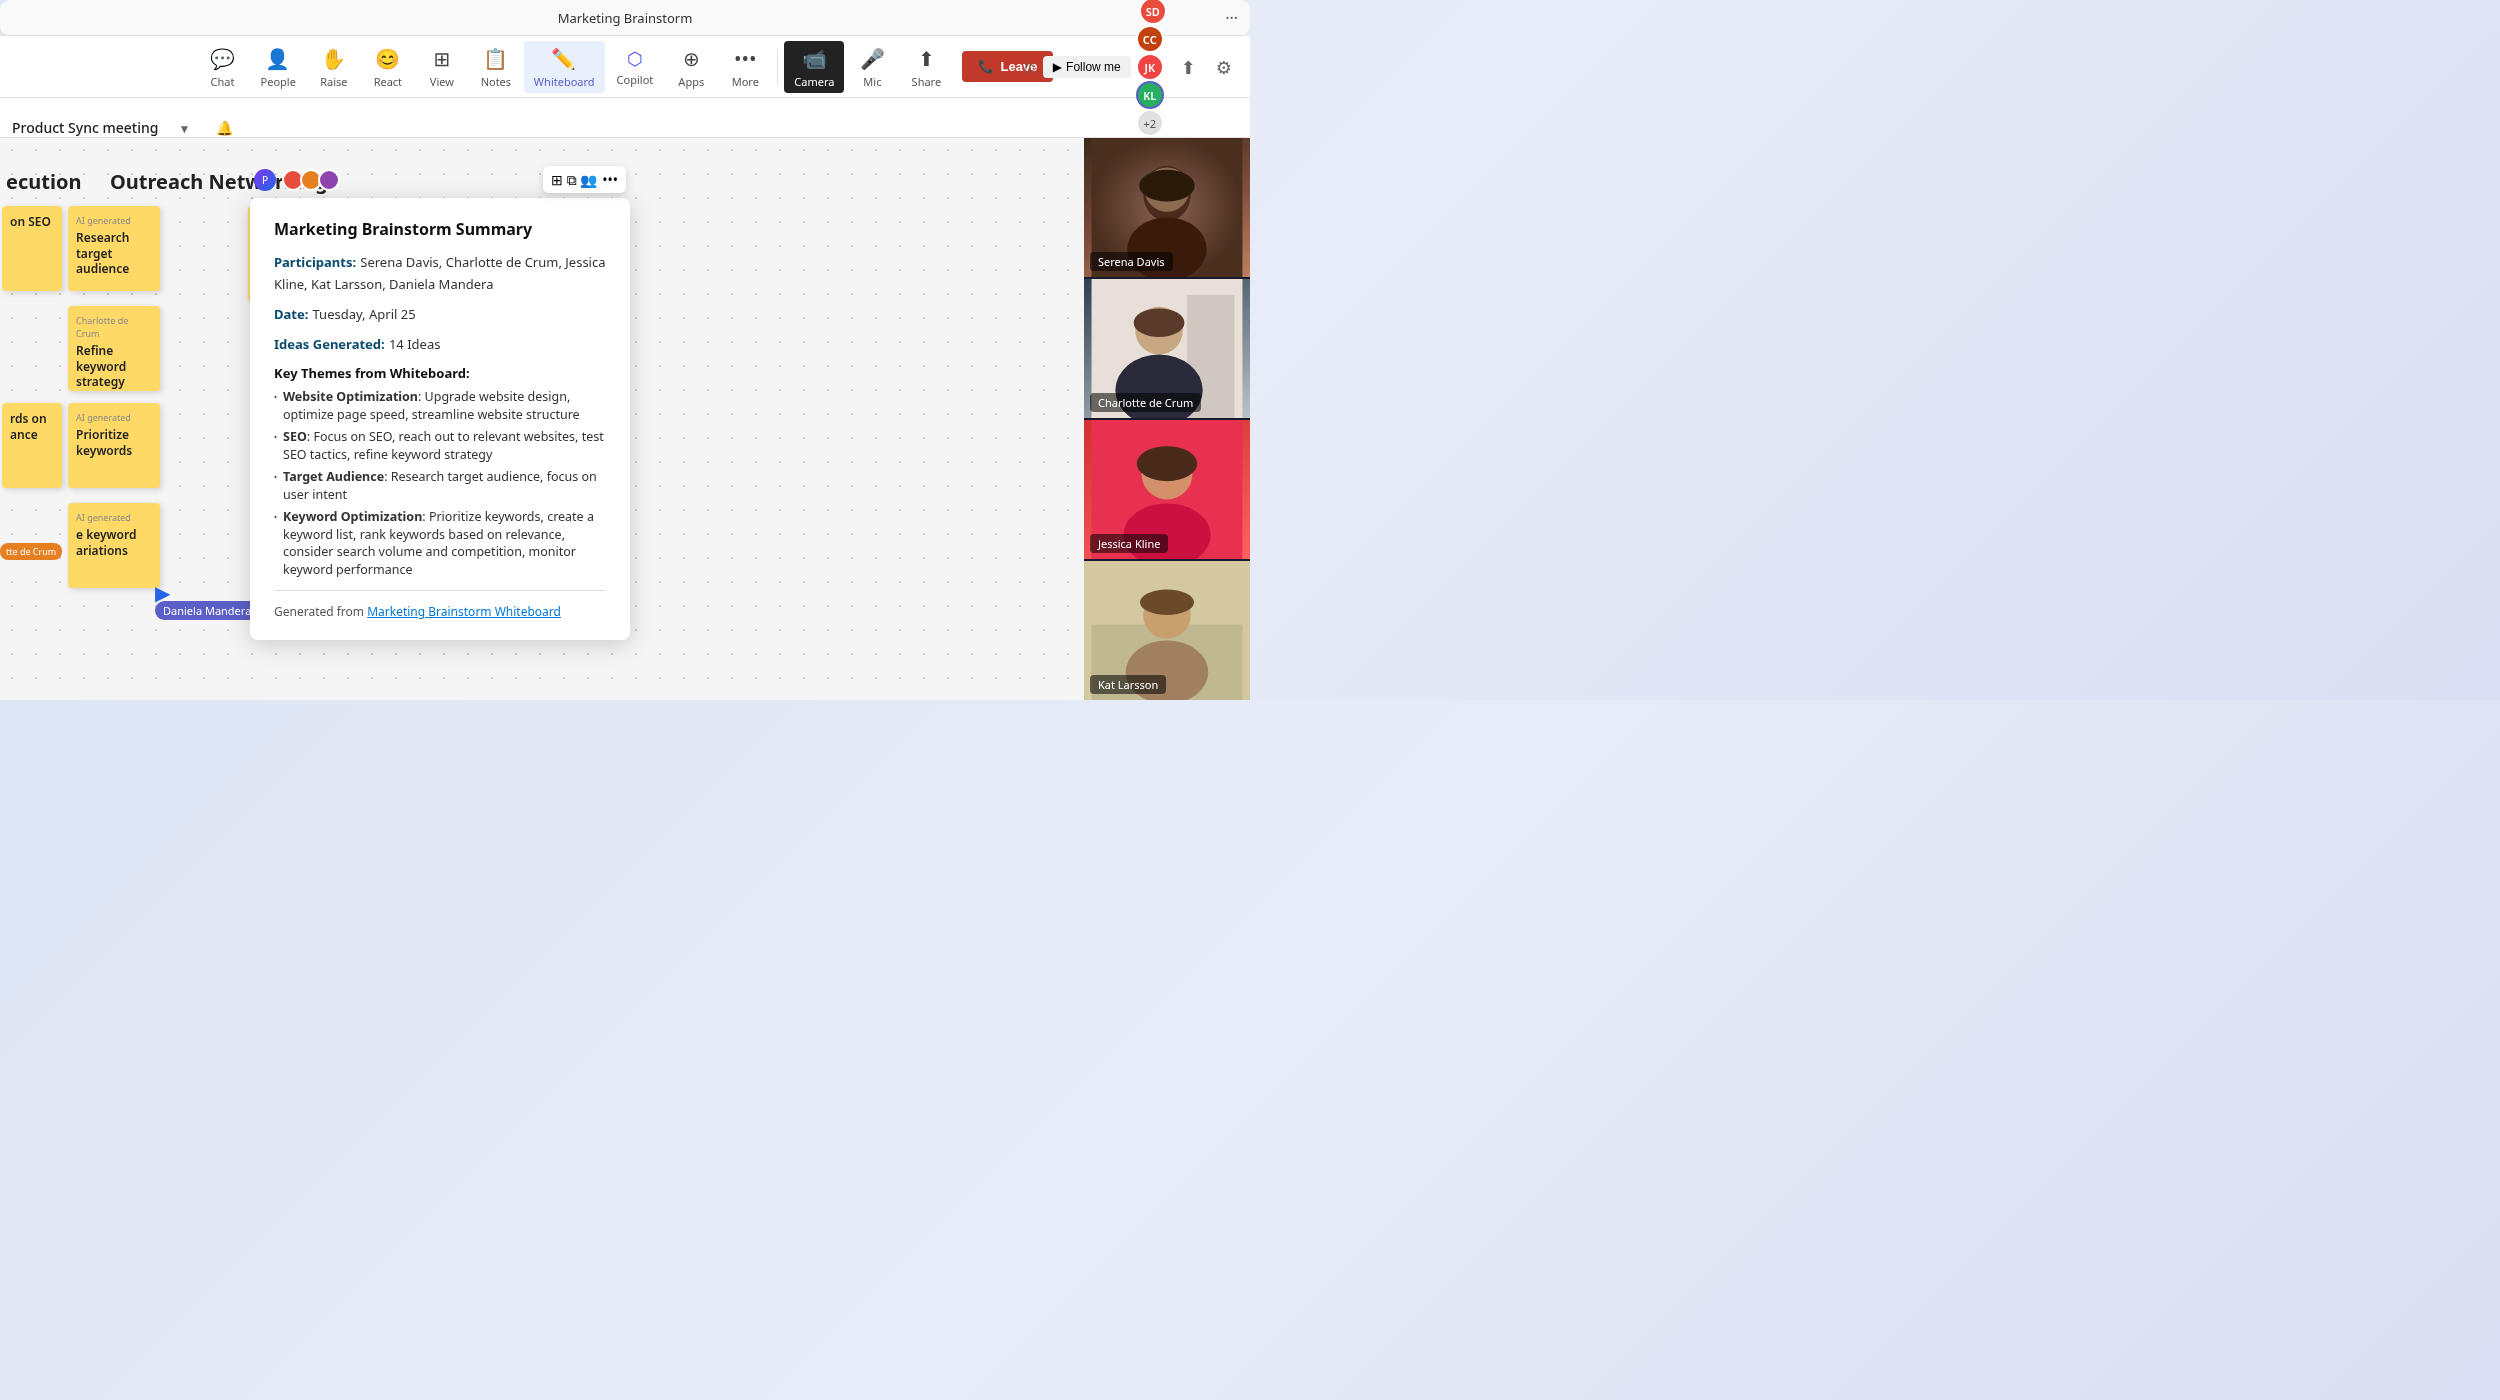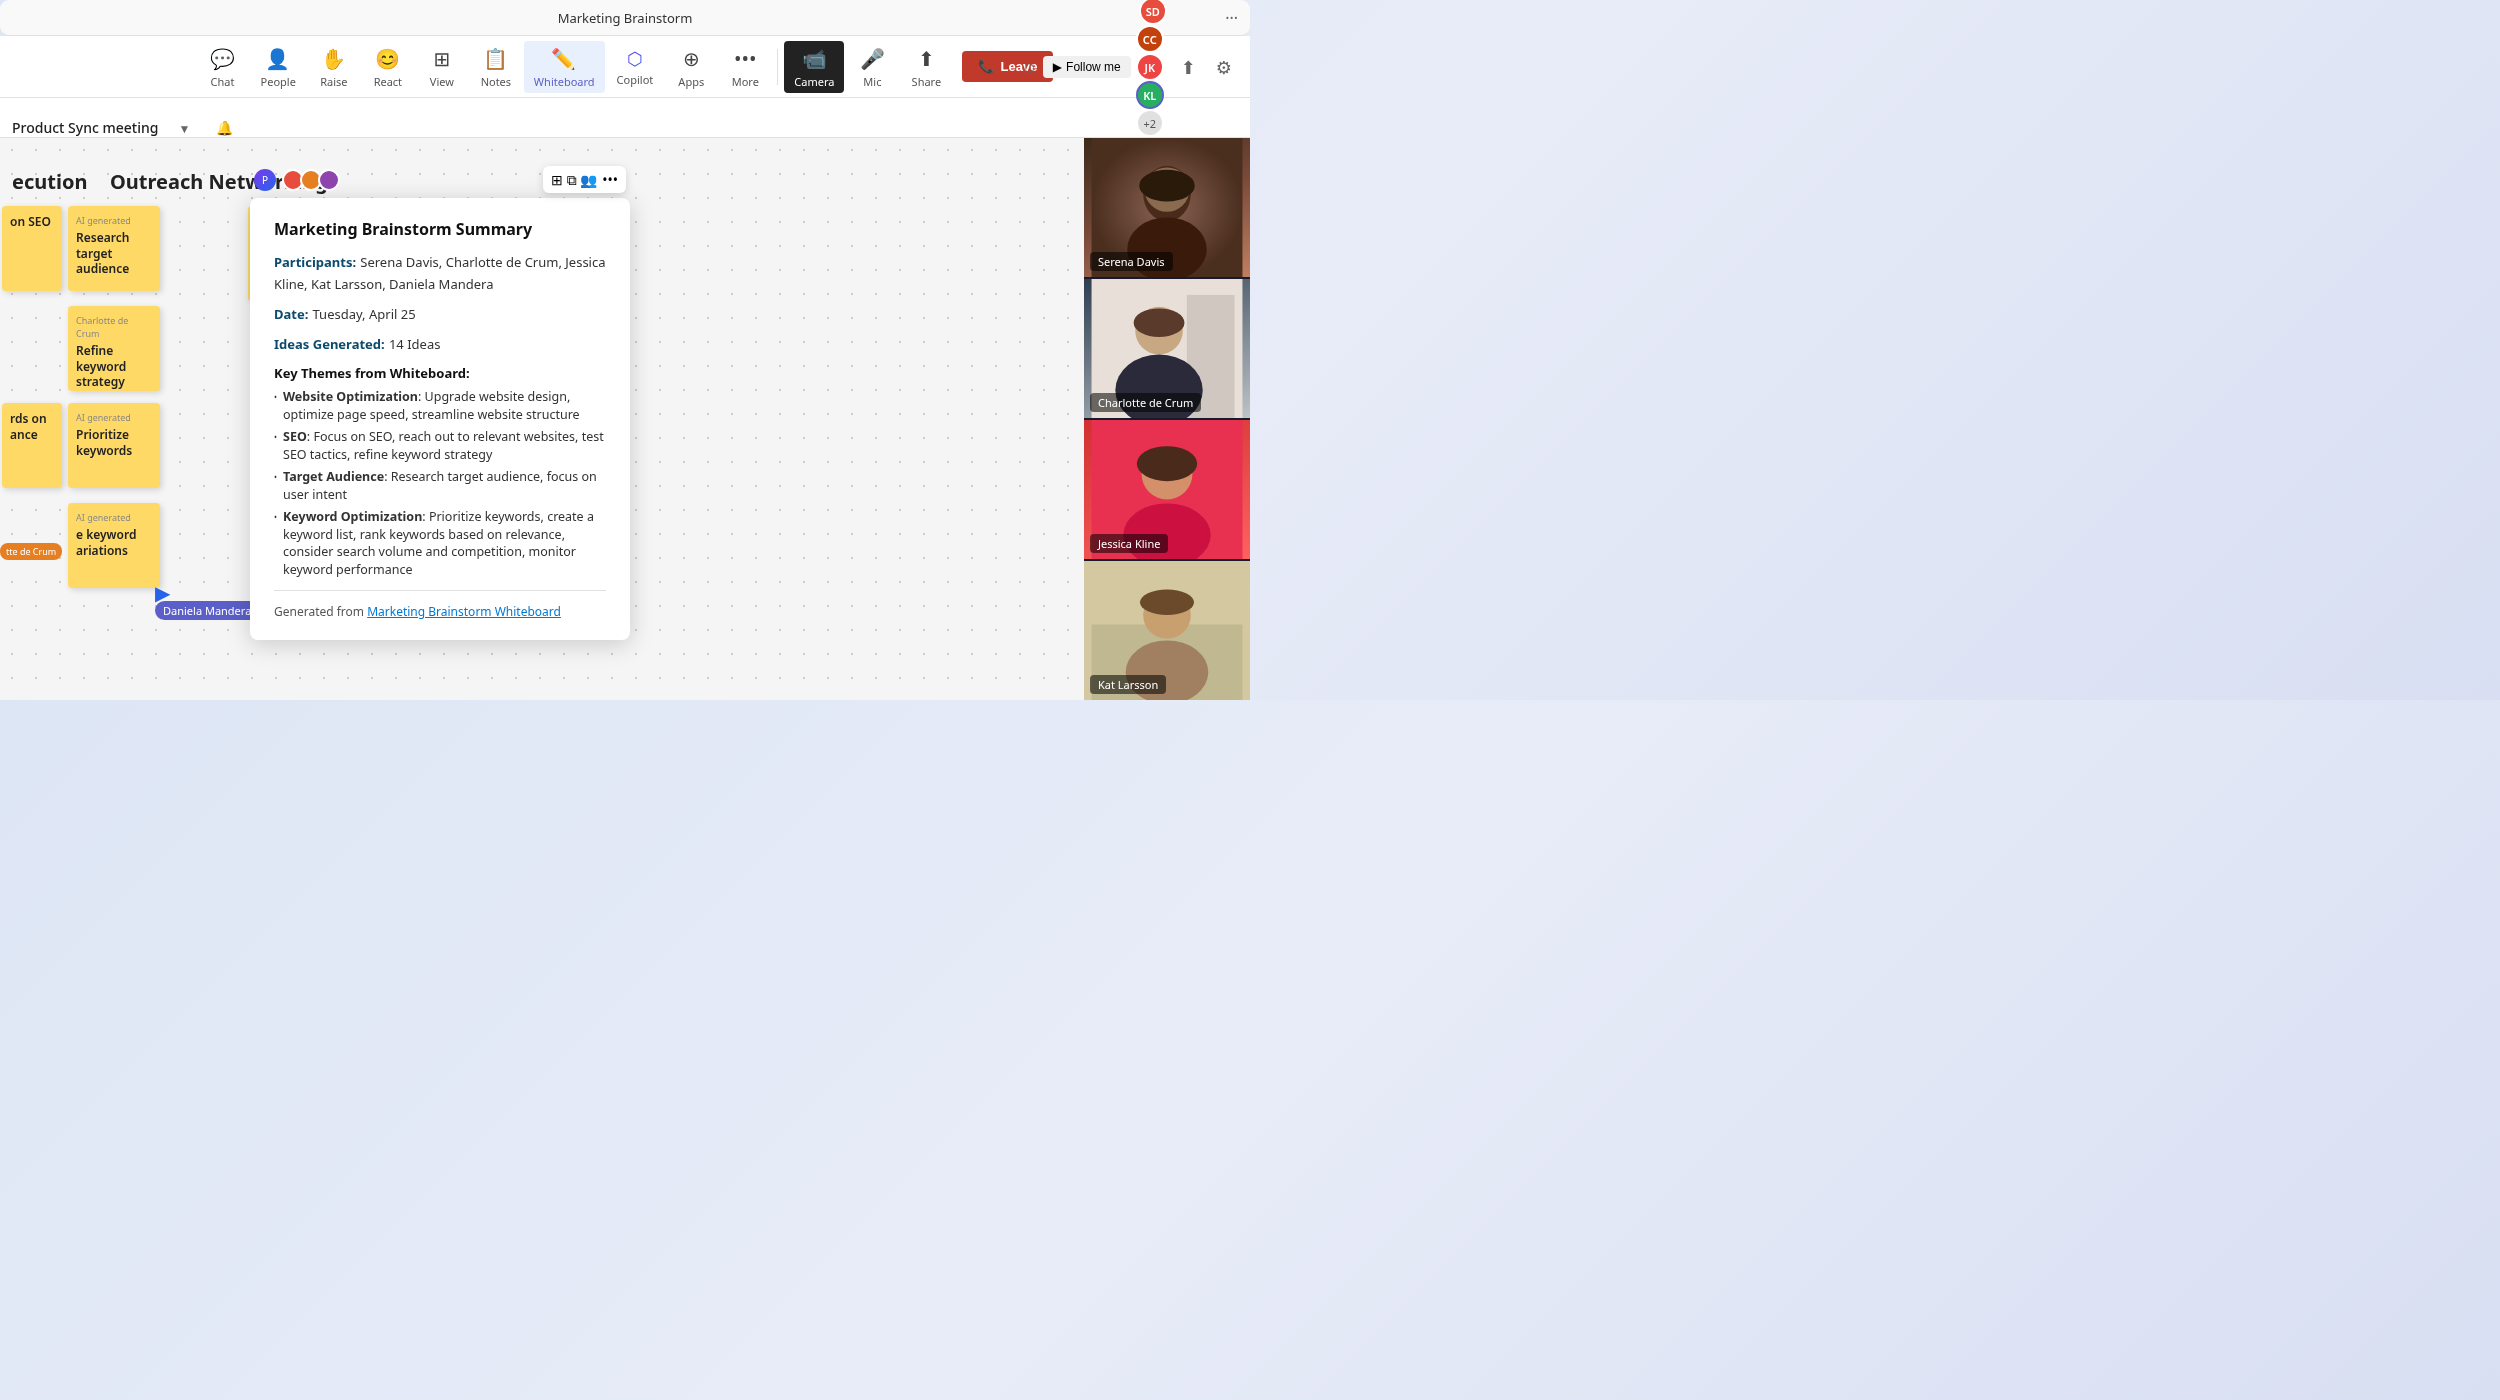--- a/index.html
+++ b/index.html
@@ -377,21 +377,21 @@
     </div>
     <span class="meeting-bar-icon">⬆</span>
     <span class="meeting-bar-icon">⚙</span>
   </div>
 </div>
 
 <div class="main">
 
   <div class="whiteboard">
 
-    <div class="section-label" style="left:12px; top:30px;">ecution</div>
+    <div class="section-label" style="left:6px; top:30px;">ecution</div>
     <div class="section-label" style="left:110px; top:30px;">Outreach Networking</div>
 
     <div class="sticky-note" style="left:2px; top:68px; width:60px; height:85px;">
       <div class="note-text">on SEO</div>
     </div>
 
     <div class="sticky-note" style="left:68px; top:68px; width:92px; height:85px;">
       <div class="ai-badge">AI generated</div>
       <div class="note-text">Research target audience</div>
     </div>

